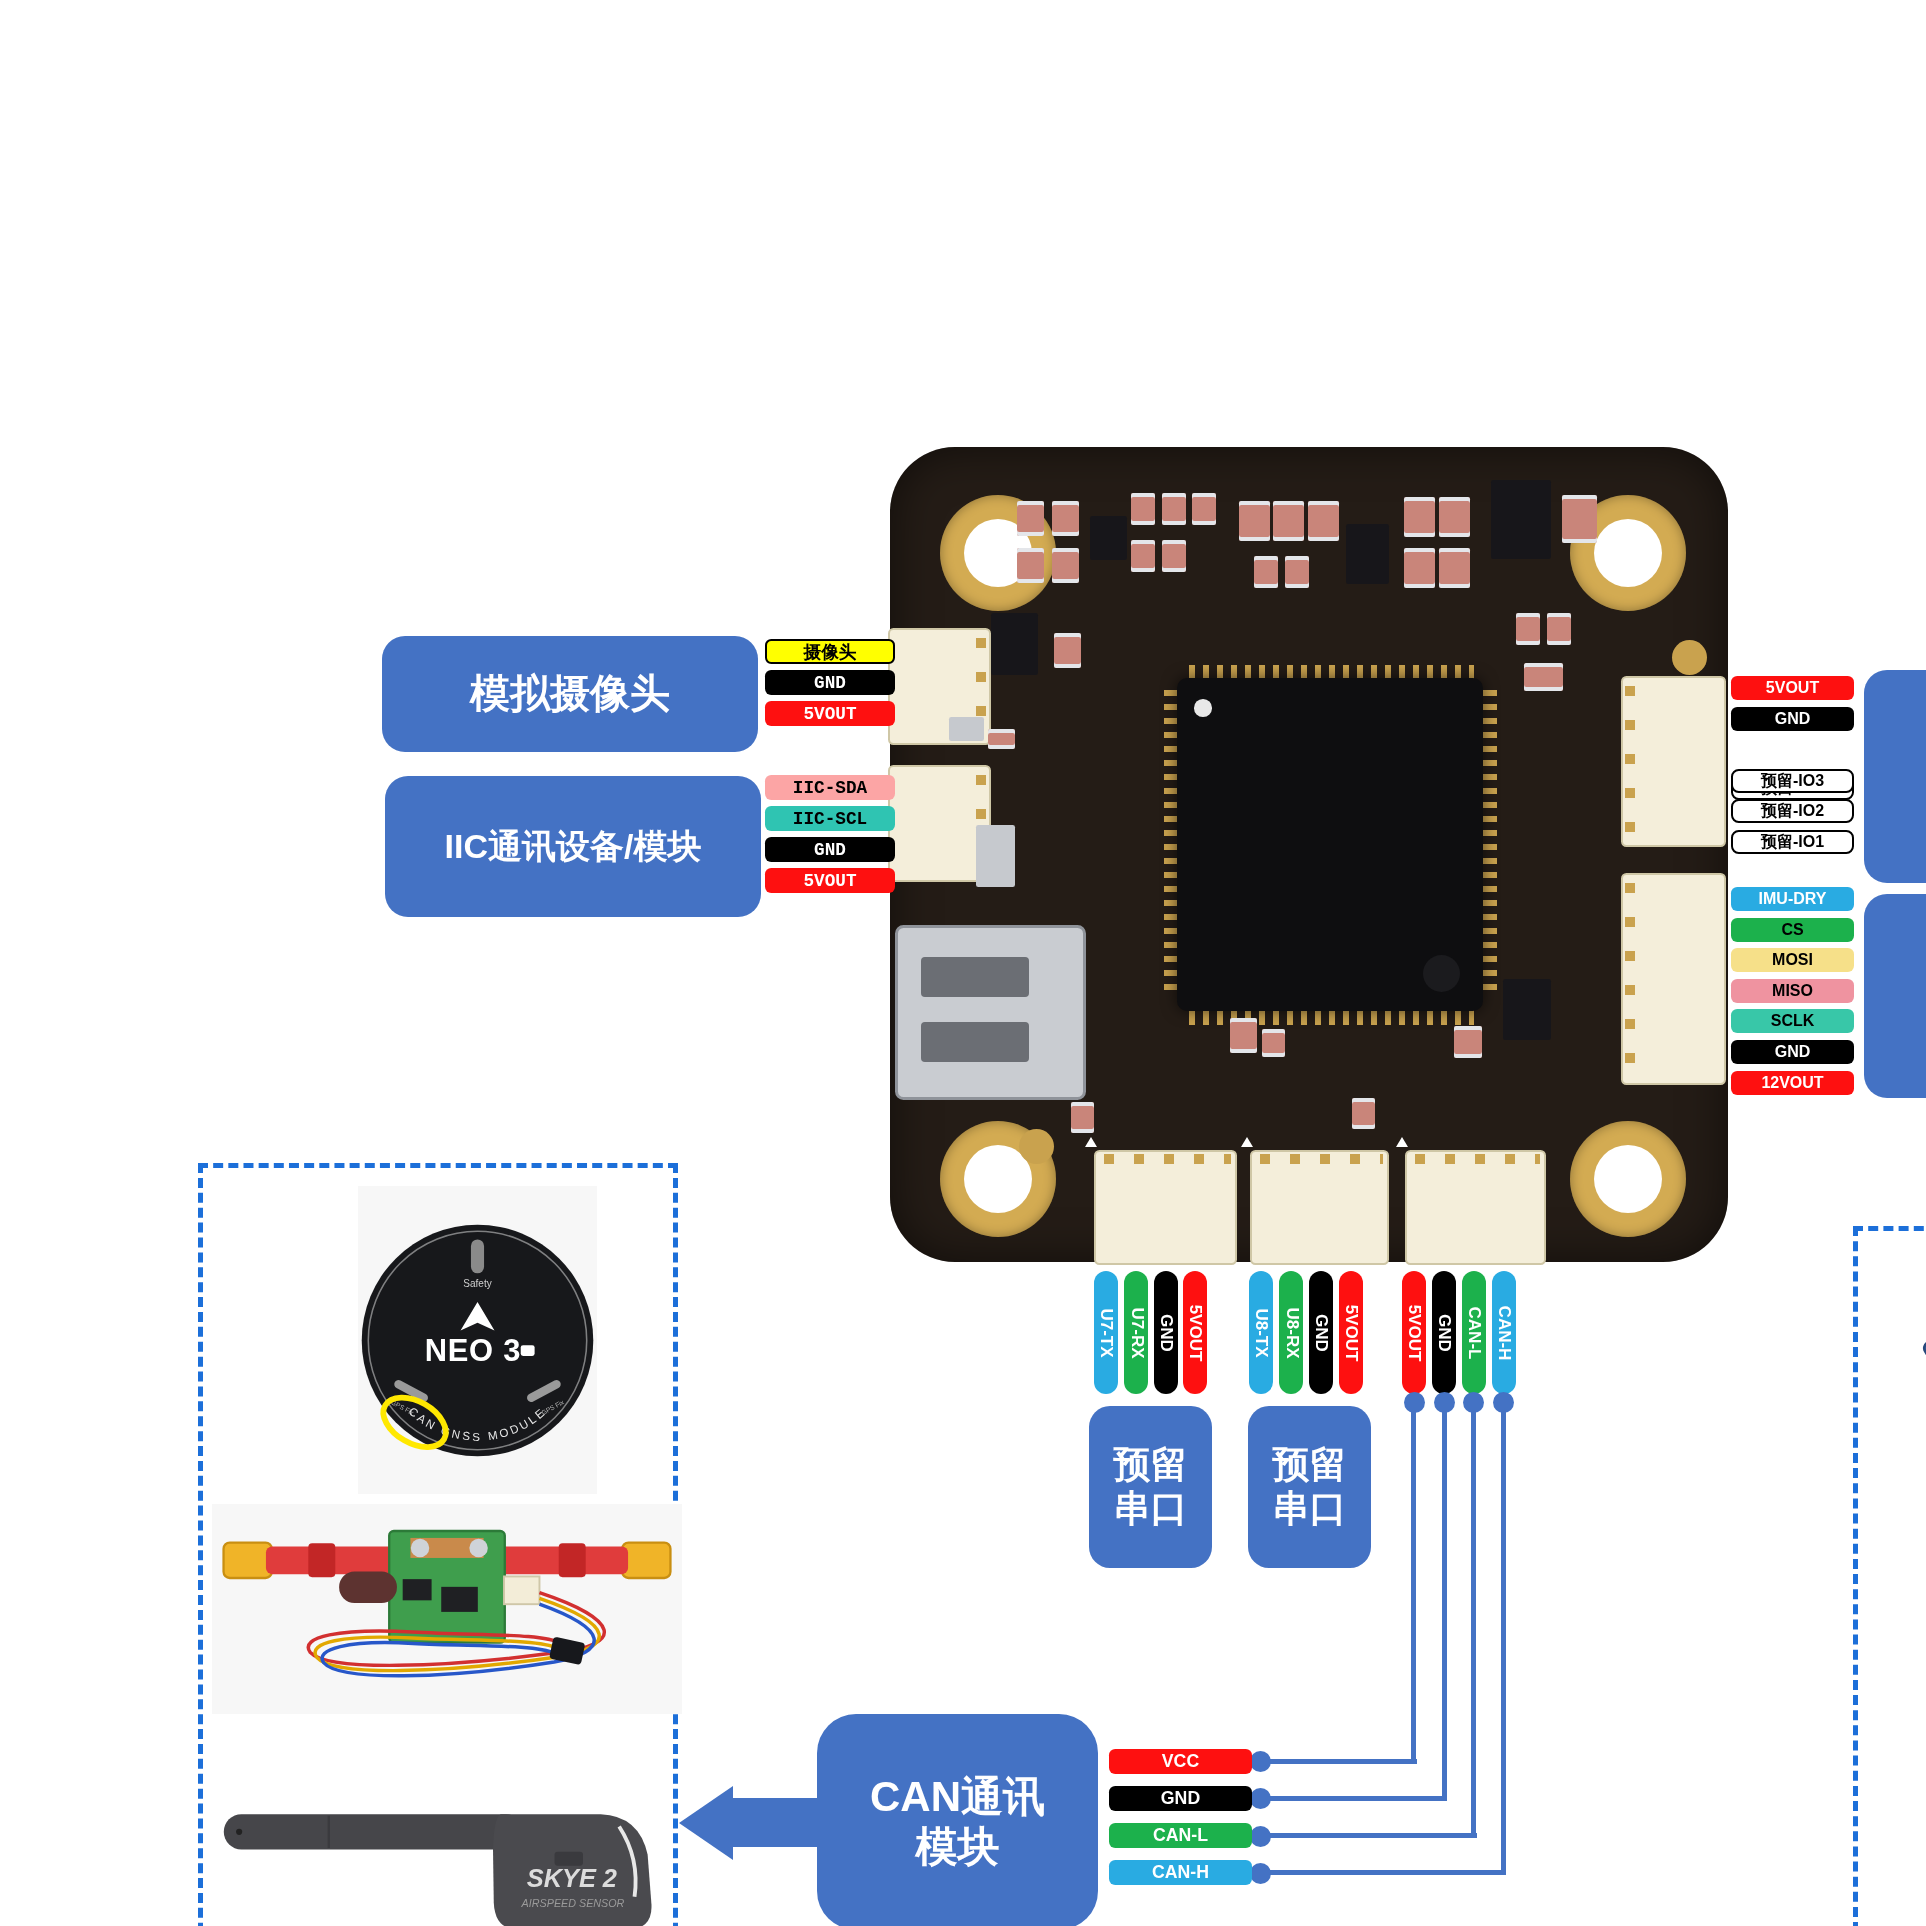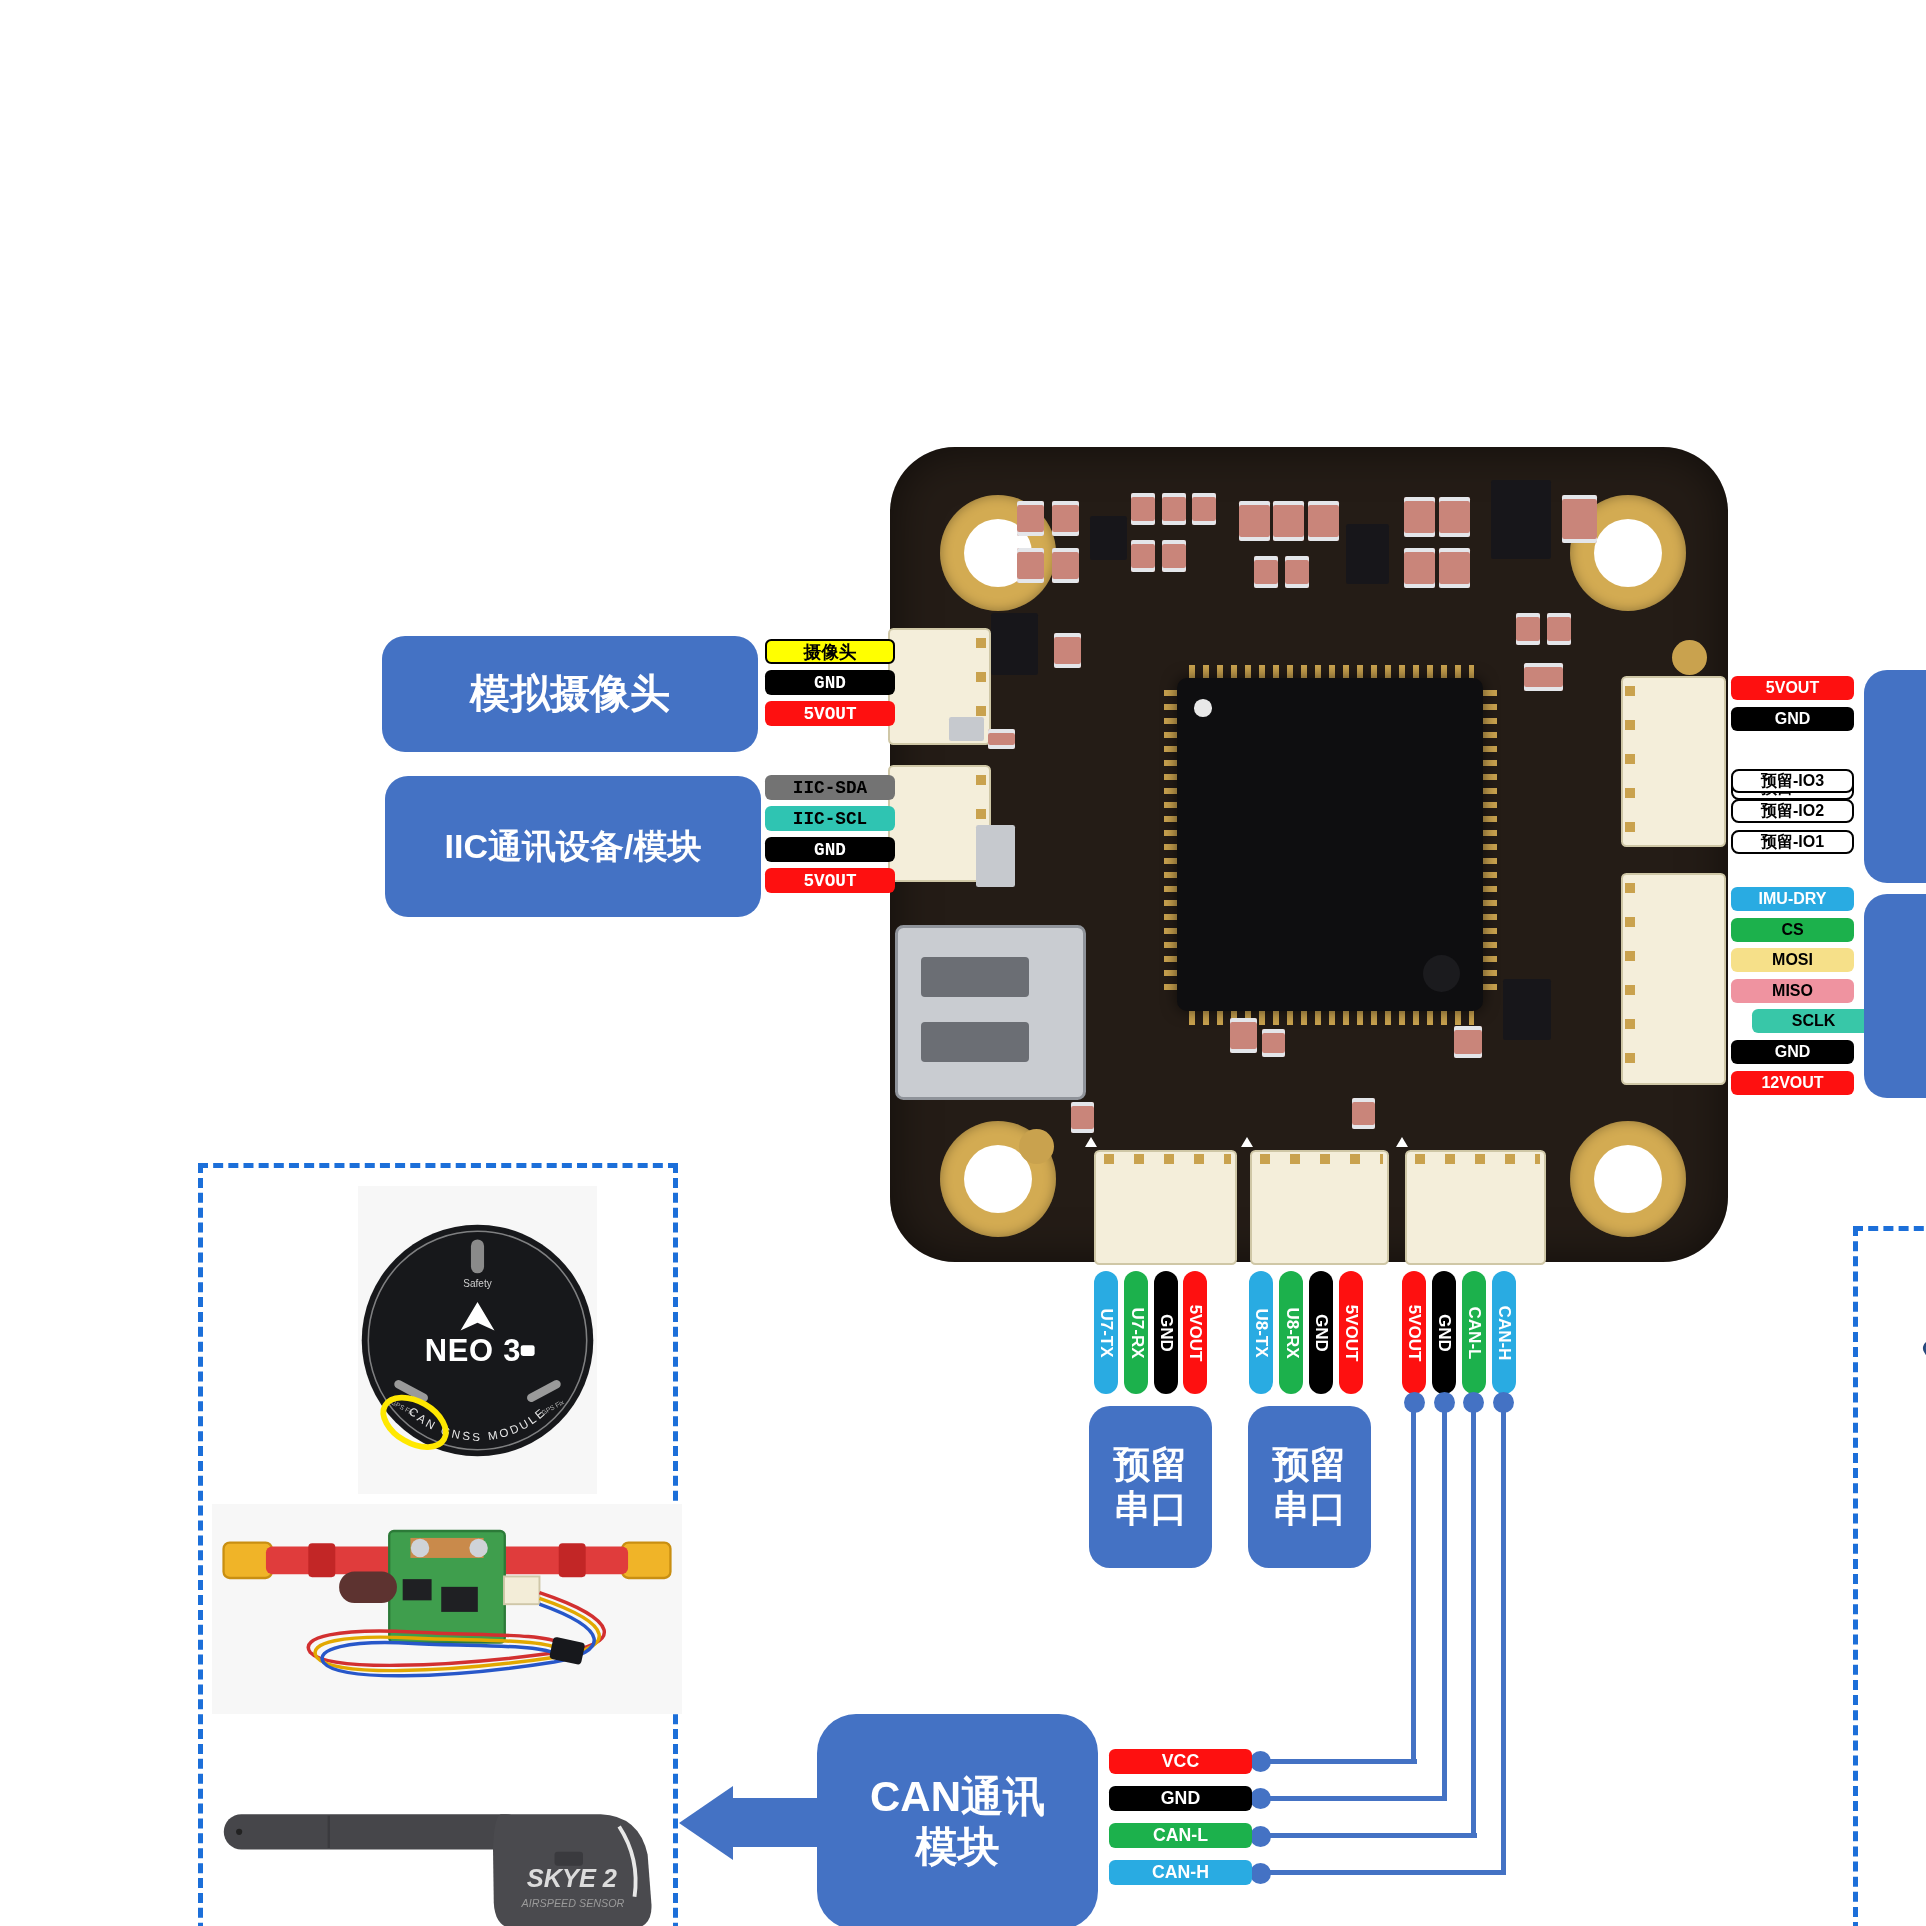--- a/index.html
+++ b/index.html
@@ -9,29 +9,29 @@
   
   #title{left:15.4px;top:3.1px;font-size:82px;color:#a3a3a3;letter-spacing:1.5px;white-space:nowrap;}
   
   .pill{position:absolute;display:flex;align-items:center;justify-content:center;
         font-weight:bold;border-radius:6.2px;box-sizing:border-box;}
   .pill-l{left:765px;width:130px;height:25px;font-size:17.7px;font-family:Liberation Mono, monospace;}
   .pill-r{left:1731px;width:123px;height:24px;font-size:16px;}
   .p-yellow{background:#ffff00;color:#000;border:2.3px solid #000;}
   .p-black{background:#000;color:#fff;}
   .p-red{background:#fe1010;color:#fff;}
-  .p-amber{background:#737373;color:#000;text-align:right;}
+  .p-amber{background:#fca5a5;color:#000;text-align:right;}
   .p-teal{background:#2fc4b2;color:#000;}
   .p-white{background:#fff;color:#000;border:2.3px solid #000;border-radius:7.7px;}
   .p-sky{background:#29abe2;color:#fff;}
   .p-green{background:#1cb14c;color:#fff;}
   .p-green-dk{background:#1cb14c;color:#000;}
   .p-pale{background:#f6e089;color:#000;}
   .p-pink{background:#ef93a0;color:#000;}
-  .p-mint{background:#38c7a8;color:#000;margin-left:21px;}
+  .p-mint{background:#38c7a8;color:#000;}
   
   .pill-v{position:absolute;width:24px;height:123px;top:1271px;border-radius:12px;
           display:flex;align-items:center;justify-content:center;font-weight:bold;font-size:17px;}
   .vtxt{transform:rotate(90deg);white-space:nowrap;}
   
   .bluebox{position:absolute;background:#4472c4;color:#fff;display:flex;flex-direction:column;
            align-items:center;justify-content:center;text-align:center;font-weight:bold;
            border-radius:23px;line-height:1.18;}
   
   .dashed{position:absolute;border:5px dashed #1c6fd9;background:#fff;box-sizing:border-box;}

